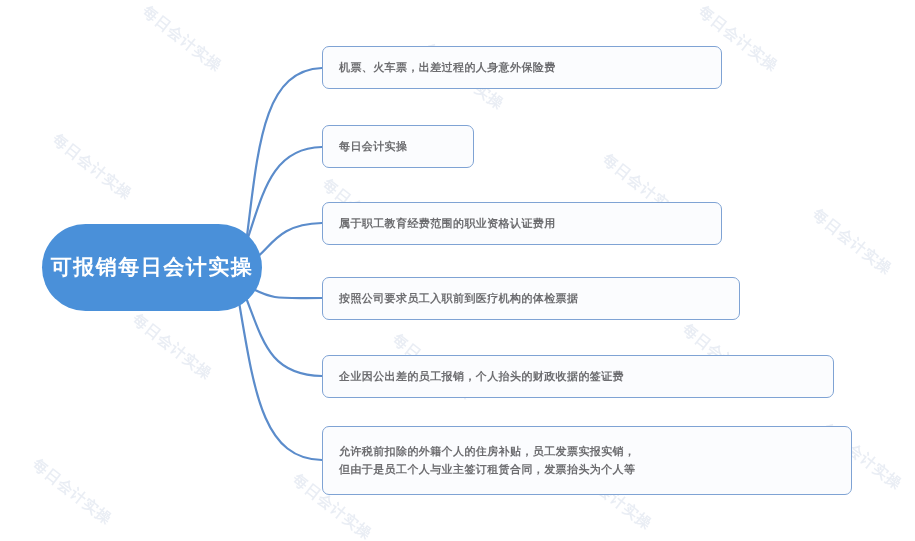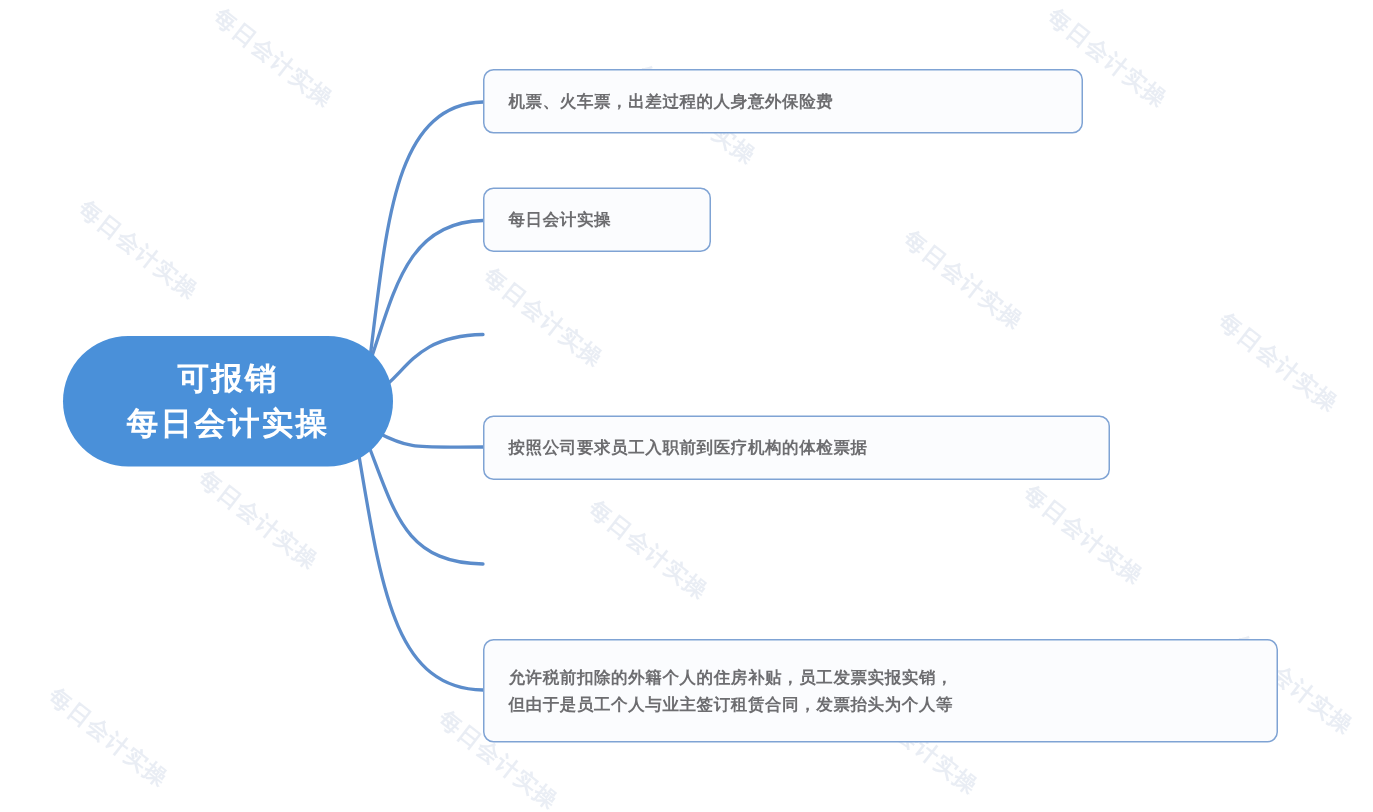--- a/index.html
+++ b/index.html
@@ -56,21 +56,20 @@
   .center-node {
     position: absolute;
     left: 42px;
     top: 224px;
     width: 220px;
     height: 87px;
     background: #4a90d9;
     border-radius: 44px;
     z-index: 3;
     display: flex;
-    flex-direction: column;
     align-items: center;
     justify-content: center;
     box-sizing: border-box;
   }
   .center-node .line {
     color: #ffffff;
     font-size: 21px;
     font-weight: 700;
     line-height: 1.42;
     letter-spacing: 1.5px;
@@ -137,24 +136,30 @@
   </div>
 
   <div class="branch-box" style="left:322px; top:46px;  width:400px; height:43px;">
     <span class="btext">机票、火车票，出差过程的人身意外保险费</span>
   </div>
 
   <div class="branch-box" style="left:322px; top:125px; width:152px; height:43px;">
     <span class="btext">每日会计实操</span>
   </div>
 
+  <div class="branch-box" style="left:322px; top:202px; width:400px; height:43px;">
+    <span class="btext">属于职工教育经费范围的职业资格认证费用</span>
+  </div>
 
   <div class="branch-box" style="left:322px; top:277px; width:418px; height:43px;">
     <span class="btext">按照公司要求员工入职前到医疗机构的体检票据</span>
   </div>
 
+  <div class="branch-box" style="left:322px; top:355px; width:512px; height:43px;">
+    <span class="btext">企业因公出差的员工报销，个人抬头的财政收据的签证费</span>
+  </div>
 
   <div class="branch-box" style="left:322px; top:426px; width:530px; height:69px;">
     <span class="btext">允许税前扣除的外籍个人的住房补贴，员工发票实报实销，
 但由于是员工个人与业主签订租赁合同，发票抬头为个人等</span>
   </div>
 
 </div>
 
 </body></html>

